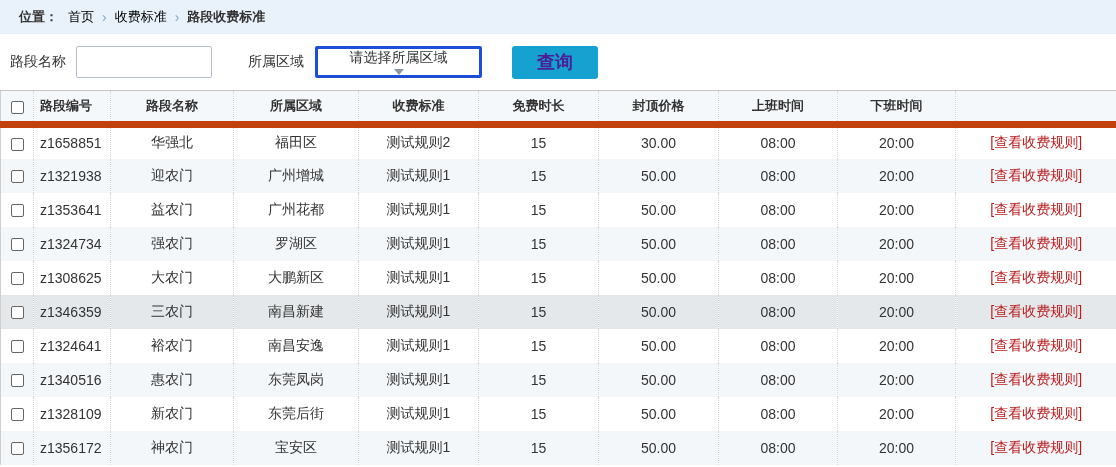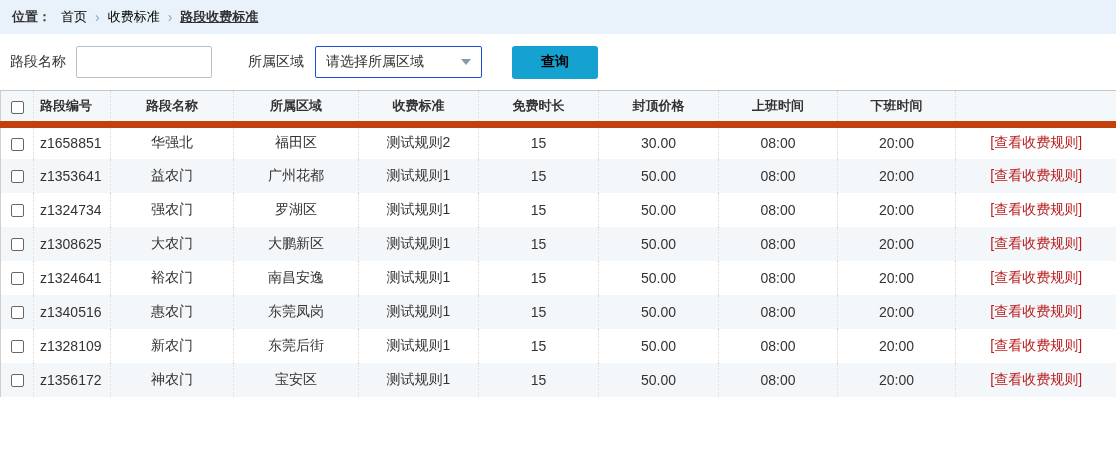--- a/index.html
+++ b/index.html
@@ -2,38 +2,38 @@
 <html><head>
 <meta charset="utf-8">
 <style>
   * { margin:0; padding:0; box-sizing:border-box; }
   html,body { width:1116px; height:467px; overflow:hidden; background:#fff;
     font-family:"Liberation Sans","DejaVu Sans",sans-serif; color:#333; }
 
   
   .breadcrumb { height:34px; background:#e9f2fb; display:flex; align-items:center;
     padding:0 12px; font-size:13px; color:#333; }
-  .bc-label { font-weight:bold; margin-right:10px; }
+  .bc-label { font-weight:bold; margin-right:10px;margin-left:7px; }
   .breadcrumb a { color:#000000; text-decoration:none; cursor:pointer; }
   .sep { color:#86a7c5; margin:0 8px; font-size:14px; }
-  .bc-current { font-weight:bold;text-decoration:underline; }
+  .bc-current { font-weight:bold; }
 
   
   .filter-bar { display:flex; align-items:center; height:56px; padding-left:10px; }
   .filter-bar label { font-size:14px; color:#333; }
   .txt-input { margin-left:10px; width:136px; height:32px; border:1px solid #b6c0ca;
     border-radius:2px; background:#fff; font-size:14px; padding:0 6px; outline:none; }
   .area-label { margin-left:36px; }
-  .select { margin-left:11px; width:167px; height:32px; border:1px solid #1d4ed8;
+  .select { margin-left:11px; width:167px; height:32px; border:3px solid #1d4ed8;
     border-radius:2px; background:#fff; display:flex; align-items:center;
-    justify-content:space-between; padding:0 10px; font-size:14px; cursor:pointer; }
+    justify-content:space-between; padding:0 10px; font-size:14px; cursor:pointer;flex-direction:column; }
   .caret { width:0; height:0; border-left:5px solid transparent;
     border-right:5px solid transparent; border-top:6px solid #8b98a5; }
   .search-btn { margin-left:30px; width:86px; height:33px; background:#16a2d0;
-    border:none; border-radius:3px; color:#000000; font-size:14px; font-weight:bold;
+    border:none; border-radius:3px; color:#4c1d95; font-size:18px; font-weight:bold;
     cursor:pointer; font-family:inherit; }
 
   
   table { width:1116px; border-collapse:collapse; table-layout:fixed;
     border-top:1px solid #c6c6c6; border-left:1px solid #cfcfcf; }
   th, td { height:34px; font-size:14px; text-align:center; vertical-align:middle;
     border-right:1px dotted #d7d7d7; overflow:hidden; white-space:nowrap; }
   th:last-child, td:last-child { border-right:none; }
   thead th { background:#f5f8fa; font-weight:bold; font-size:13px; color:#333;
     border-bottom:7px solid #c2410c; }
@@ -102,20 +102,32 @@
     <td>福田区</td>
     <td>测试规则2</td>
     <td>15</td>
     <td>30.00</td>
     <td>08:00</td>
     <td>20:00</td>
     <td><a class="link">[查看收费规则]</a></td>
   </tr>
       <tr>
     <td><span class="checkbox"></span></td>
+    <td class="col-id">z1321938</td>
+    <td>迎农门</td>
+    <td>广州增城</td>
+    <td>测试规则1</td>
+    <td>15</td>
+    <td>50.00</td>
+    <td>08:00</td>
+    <td>20:00</td>
+    <td><a class="link">[查看收费规则]</a></td>
+  </tr>
+      <tr>
+    <td><span class="checkbox"></span></td>
     <td class="col-id">z1353641</td>
     <td>益农门</td>
     <td>广州花都</td>
     <td>测试规则1</td>
     <td>15</td>
     <td>50.00</td>
     <td>08:00</td>
     <td>20:00</td>
     <td><a class="link">[查看收费规则]</a></td>
   </tr>
@@ -136,20 +148,32 @@
     <td class="col-id">z1308625</td>
     <td>大农门</td>
     <td>大鹏新区</td>
     <td>测试规则1</td>
     <td>15</td>
     <td>50.00</td>
     <td>08:00</td>
     <td>20:00</td>
     <td><a class="link">[查看收费规则]</a></td>
   </tr>
+      <tr class="hl">
+    <td><span class="checkbox"></span></td>
+    <td class="col-id">z1346359</td>
+    <td>三农门</td>
+    <td>南昌新建</td>
+    <td>测试规则1</td>
+    <td>15</td>
+    <td>50.00</td>
+    <td>08:00</td>
+    <td>20:00</td>
+    <td><a class="link">[查看收费规则]</a></td>
+  </tr>
       <tr>
     <td><span class="checkbox"></span></td>
     <td class="col-id">z1324641</td>
     <td>裕农门</td>
     <td>南昌安逸</td>
     <td>测试规则1</td>
     <td>15</td>
     <td>50.00</td>
     <td>08:00</td>
     <td>20:00</td>

